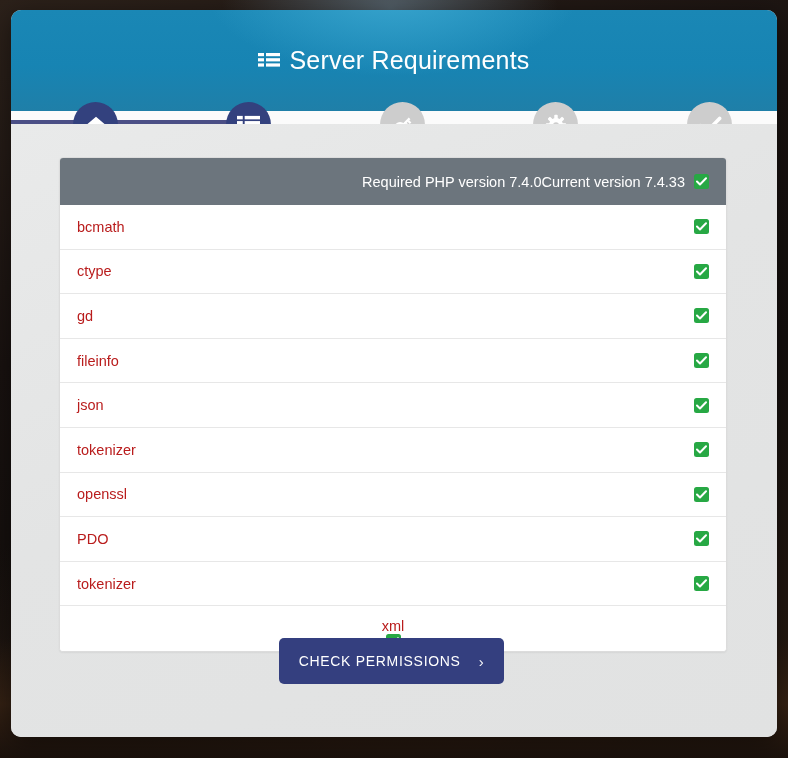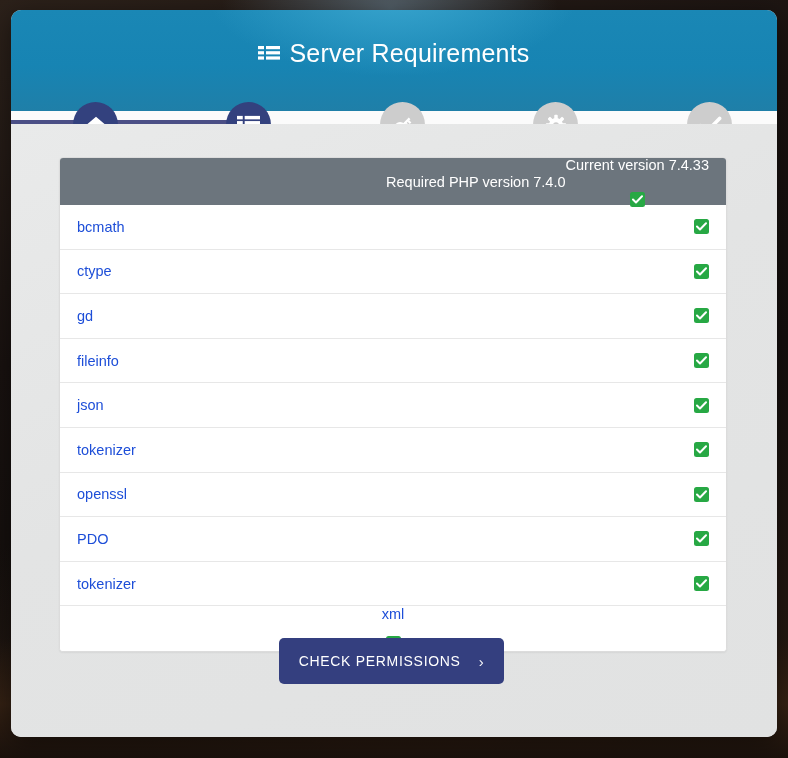--- a/index.html
+++ b/index.html
@@ -41,21 +41,21 @@
   
   #header {
     position: relative;
     height: 101px;
     background:
       radial-gradient(ellipse 260px 120px at 382px -20px, #3aa6cf 0%, rgba(58,166,207,0) 72%),
       linear-gradient(180deg, #1a87b5 0%, #1784b3 55%, #1f7fa8 100%);
   }
   #page-title {
     position: absolute;
-    left: 0; right: 0; top: 29px;
+    left: 0; right: 0; top: 36px;
     text-align: center;
     color: #ffffff;
     font-size: 25px;
     font-weight: normal;
     letter-spacing: 0.2px;
     white-space: nowrap;
   }
   #page-title .ti { display:inline-block; vertical-align:-2px; margin-right:9px; }
 
   
@@ -125,31 +125,31 @@
     height: 47px;
     background: #6c757d;
     color: #ffffff;
     display: flex;
     align-items: center;
     justify-content: flex-end;
     padding: 0 17px;
     font-size: 14.5px;
   }
   #list-header .right {
-    display: flex; align-items: center; gap: 19px; flex-direction: column;
+    display: flex; align-items: center; gap: 9px;
   }
   .row {
     height: 44.6px;
     display: flex;
     align-items: center;
     justify-content: space-between;
-    padding: 0 17px;
+    padding: 12px 17px;
     border-bottom: 1px solid #e7e7e7;
     font-size: 14.5px;
-    color: #1d4ed8;
+    color: #b91c1c;
     background: #fff;
   }
   .row:last-child { border-bottom: none; flex-direction: column; }
 
   
   .chk {
     width: 15px; height: 15px;
     border-radius: 2.5px;
     background: #27a844;
     display: inline-flex;

